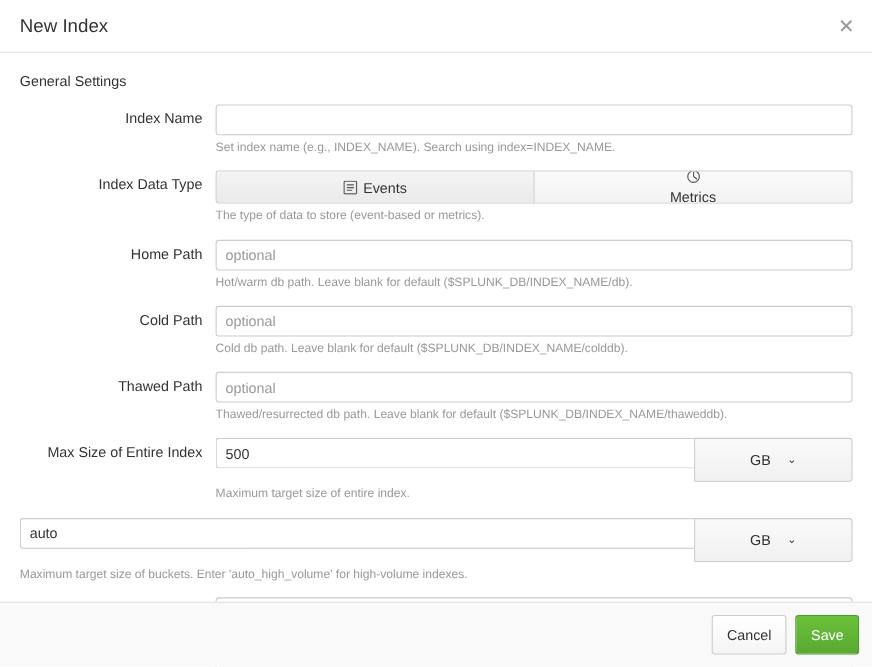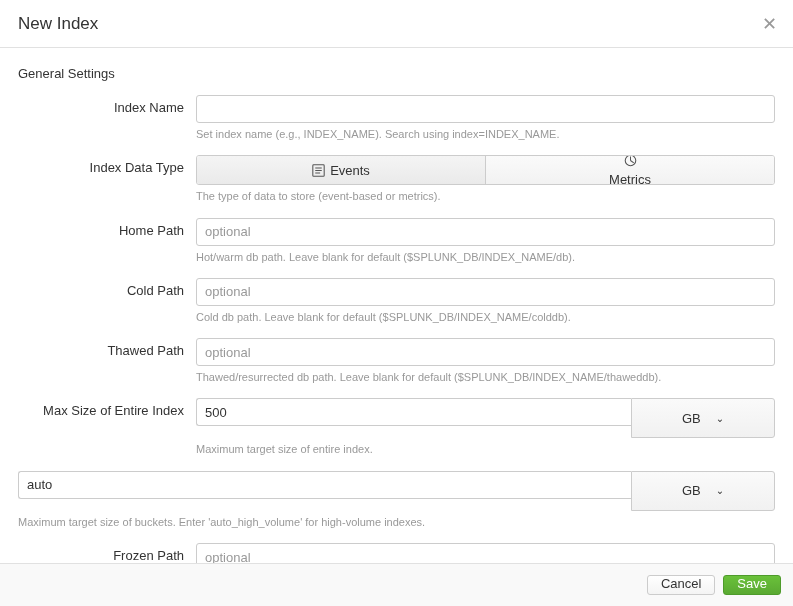--- a/index.html
+++ b/index.html
@@ -150,29 +150,29 @@
     position: absolute;
     bottom: 0; left: 0; right: 0;
     border-top: 1px solid #e1e1e1;
     background: #f9f9f9;
     padding: 11px 12px;
     display: flex;
     justify-content: flex-end;
     gap: 8px;
   }
   .btn {
-    height: 20px;
+    height: 36px;
     padding: 0 13px;
     border: 1px solid #ccc;
     border-radius: 3px;
     background: linear-gradient(#fff, #f4f4f4);
     font-size: 13px;
     color: #333;
     cursor: pointer;
-    display:flex; align-items:flex-start;
+    display:flex; align-items:center;
   }
   .btn.primary {
     background: linear-gradient(#6ac13a, #5aa932);
     border-color: #4e9b2b;
     color: #fff;
   }
 </style>
 </head>
 <body>
 

